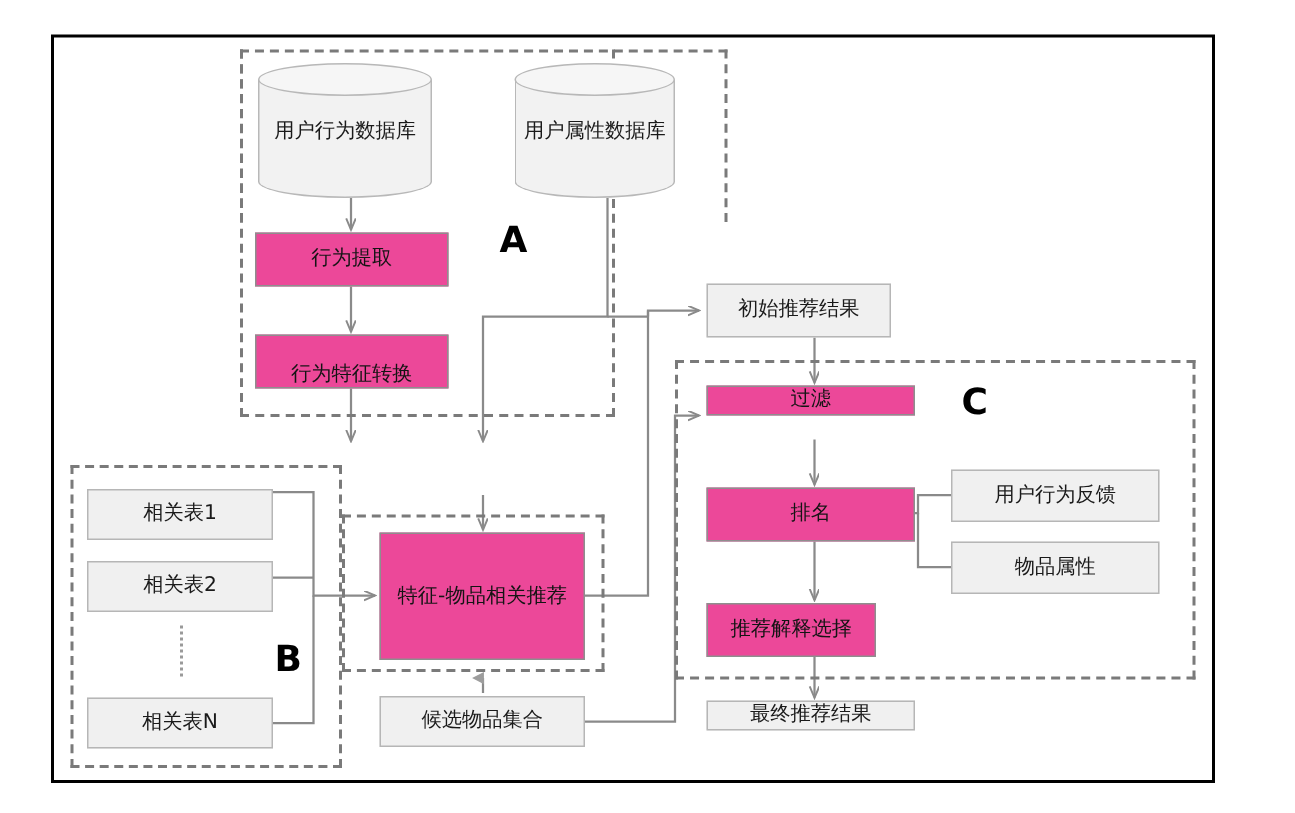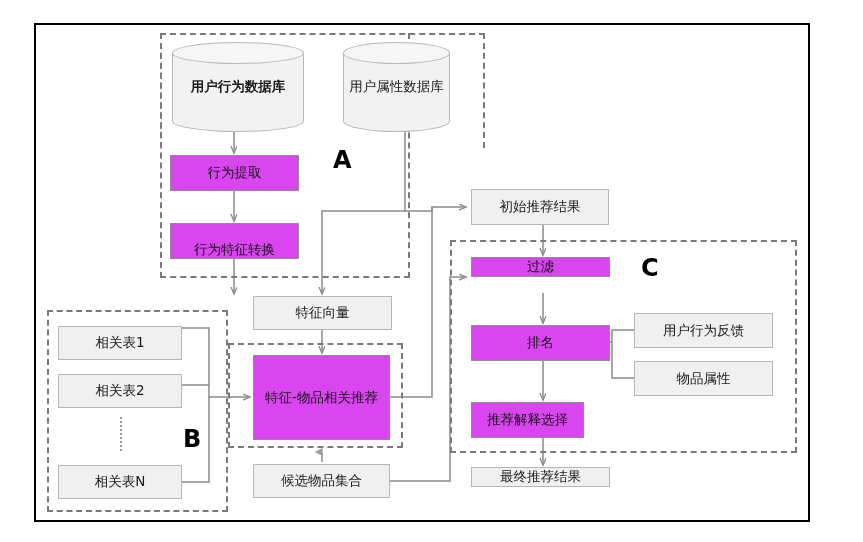--- a/index.html
+++ b/index.html
@@ -2,21 +2,21 @@
 <html><head>
 <meta charset="utf-8">
 <style>
   html,body{margin:0;padding:0;background:#ffffff;}
   body{font-family:"DejaVu Sans","Liberation Sans",sans-serif;}
   #stage{position:relative;width:863px;height:542px;background:#ffffff;overflow:hidden;}
   #frame{position:absolute;left:34px;top:23px;width:776px;height:499px;border:2.5px solid #000000;background:#ffffff;box-sizing:border-box;}
   .svg-layer{position:absolute;left:0;top:0;width:863px;height:542px;pointer-events:none;}
   .node{position:absolute;box-sizing:border-box;display:flex;align-items:center;justify-content:center;text-align:center;line-height:1.18;}
   .box-light{background:#f0f0f0;border:1.4px solid #b6b6b6;color:#1a1a1a;font-size:13.5px;}
-  .box-dark{background:#d946ef;border:1.6px solid #8e8e8e;color:#141414;font-size:13.5px;}
+  .box-dark{background:#ec4899;border:1.6px solid #8e8e8e;color:#141414;font-size:13.5px;}
   .cyl{position:absolute;box-sizing:border-box;}
   .cyl .body{position:absolute;left:0;right:0;top:11px;bottom:0;background:#f2f2f2;border:1.5px solid #b8b8b8;border-top:none;border-radius:0 0 50% 50%/0 0 11px 11px;}
   .cyl .top{position:absolute;left:0;right:0;top:0;height:22px;background:#f6f6f6;border:1.5px solid #b8b8b8;border-radius:50%;box-sizing:border-box;}
   .cyl .lbl{position:absolute;left:0;right:0;top:0;bottom:0;display:flex;align-items:center;justify-content:center;font-size:13.5px;color:#1a1a1a;}
   .dash{position:absolute;box-sizing:border-box;border:2.2px dashed #7a7a7a;}
   .tag{position:absolute;font-weight:bold;font-size:24px;color:#000;font-family:"DejaVu Sans","Liberation Sans",sans-serif;}
   .vdots{position:absolute;width:0;border-left:2px dotted #9a9a9a;height:34px;}
 </style>
 </head>
 <body>
@@ -77,43 +77,40 @@
   <div class="tag" style="left:333px;top:146px;">A</div>
 
   <div class="dash" style="left:47px;top:310px;width:181px;height:202px;"></div>
   <div class="tag" style="left:183px;top:425px;">B</div>
 
   <div class="dash" style="left:228px;top:343px;width:175px;height:105px;"></div>
 
   <div class="dash" style="left:450px;top:240px;width:347px;height:213px;"></div>
   <div class="tag" style="left:641px;top:254px;">C</div>
 
-  <div class="cyl" style="left:172px;top:42px;width:132px;height:90px;font-weight:bold;">
+  <div class="cyl" style="left:172px;top:42px;width:116px;height:90px;">
     <div class="body"></div>
     <div class="top"></div>
     <div class="lbl">用户行为数据库</div>
   </div>
 
   <div class="cyl" style="left:343px;top:42px;width:107px;height:90px;">
     <div class="body"></div>
     <div class="top"></div>
     <div class="lbl">用户属性数据库</div>
   </div>
 
   <div class="node box-dark" style="left:170px;top:155px;width:129px;height:36px;">
     <span>行为提取</span>
   </div>
 
   <div class="node box-dark" style="left:170px;top:223px;width:129px;height:36px;align-items:flex-end;">
     <span>行为特征转换</span>
   </div>
 
-  <div class="node box-light" style="left:253px;top:296px;width:139px;height:34px;">
-    <span>特征向量</span>
-  </div>
 
   <div class="node box-light" style="left:58px;top:326px;width:124px;height:34px;">
     <span>相关表1</span>
   </div>
 
   <div class="node box-light" style="left:58px;top:374px;width:124px;height:34px;">
     <span>相关表2</span>
   </div>
 
   <div class="vdots" style="left:120px;top:417px;"></div>
@@ -124,21 +121,21 @@
 
   <div class="node box-dark" style="left:253px;top:355px;width:137px;height:85px;flex-direction:row;">
     <span>特征-物品</span>
     <span>相关推荐</span>
   </div>
 
   <div class="node box-light" style="left:253px;top:464px;width:137px;height:34px;">
     <span>候选物品集合</span>
   </div>
 
-  <div class="node box-light" style="left:471px;top:189px;width:138px;height:36px;">
+  <div class="node box-light" style="left:471px;top:189px;width:123px;height:36px;">
     <span>初始推荐结果</span>
   </div>
 
   <div class="node box-dark" style="left:471px;top:257px;width:139px;height:20px;">
     <span>过滤</span>
   </div>
 
   <div class="node box-dark" style="left:471px;top:325px;width:139px;height:36px;">
     <span>排名</span>
   </div>

